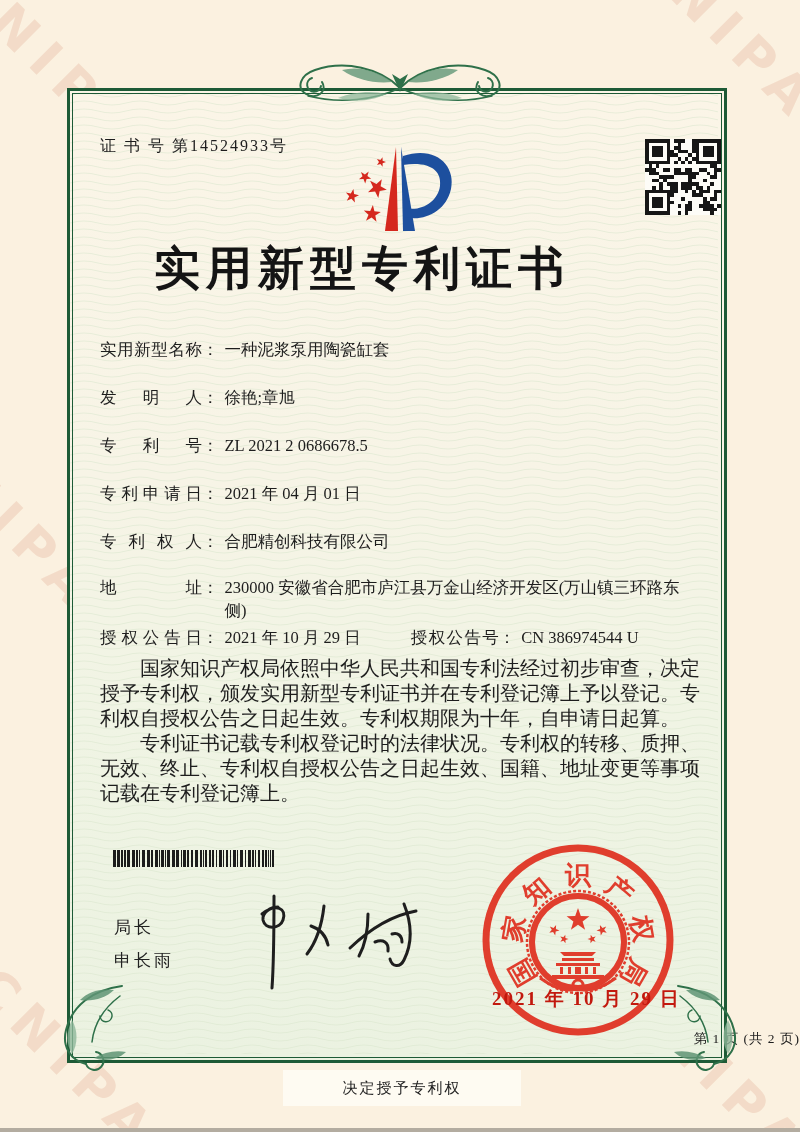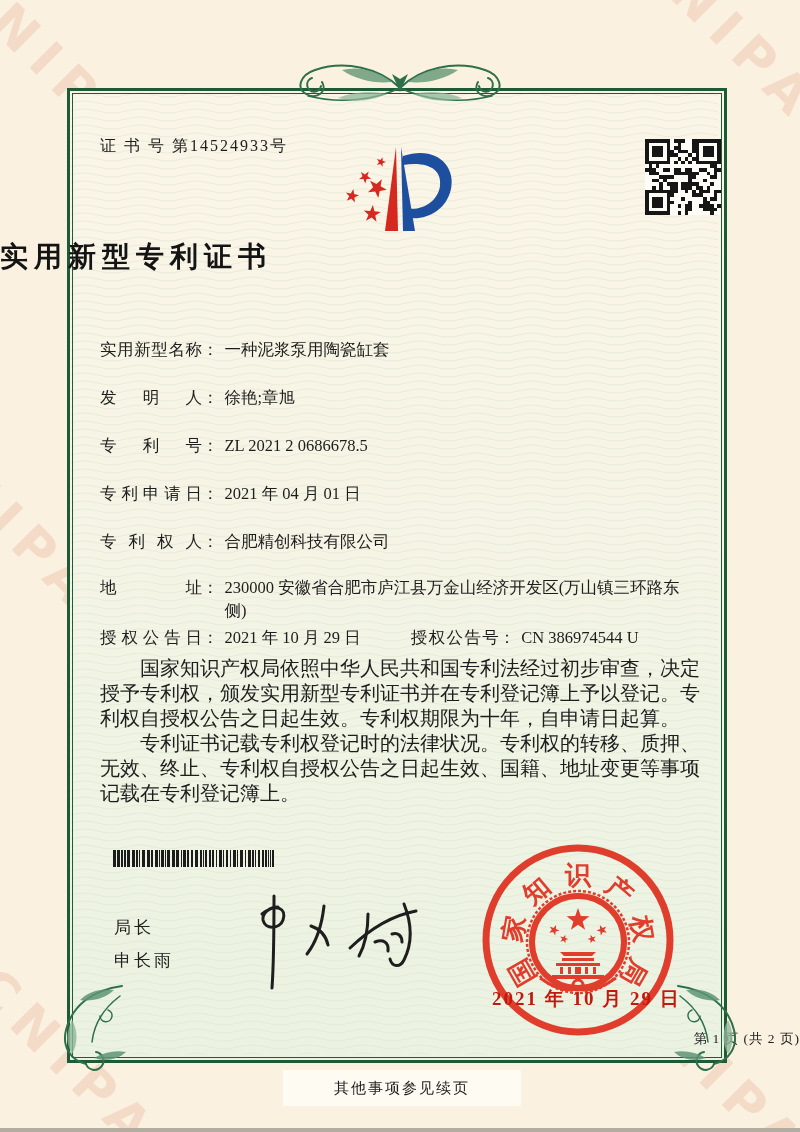--- a/index.html
+++ b/index.html
@@ -17,22 +17,22 @@
   
   .frame{position:absolute;left:67px;top:88px;width:654px;height:969px;z-index:1;
          border:3px solid #1d5a36;
          background:linear-gradient(180deg,#fbf5e7 0%,#f7f4e6 40%,#f0f4e4 65%,#ebf2e1 100%);}
   .frame::after{content:"";position:absolute;inset:2px;border:1px solid #1d5a36;pointer-events:none;}
   .waves{position:absolute;left:0;top:0;}
 
   .content{position:absolute;left:0;top:0;width:800px;height:1132px;z-index:2;}
 
   .cert-no{position:absolute;left:100px;top:136px;font-size:16px;letter-spacing:2px;}
-  .title{position:absolute;left:0;top:238px;width:724px;
-         font-size:28px;font-weight:bold;letter-spacing:6px;color:#141414;}
+  .title{position:absolute;left:0;top:238px;width:724px;text-align:center;
+         font-size:46px;font-weight:bold;letter-spacing:6px;color:#141414;}
 
   .row{position:absolute;left:100px;font-size:16.5px;line-height:23px;}
   .lab{display:inline-block;width:102px;text-align:justify;text-align-last:justify;vertical-align:top;}
   .col{display:inline-block;vertical-align:top;}
   .val{display:inline-block;vertical-align:top;margin-left:6px;}
   .val.wrap{width:476px;}
   .grant-group{display:inline-block;vertical-align:top;}
   .grant2{margin-left:46px;}
   .grant2 .lab{width:88px;}
 
@@ -719,16 +719,16 @@
         <rect x="115" y="127" width="3" height="7"></rect>
         <rect x="74" y="135" width="52" height="4"></rect>
         <circle cx="100" cy="145" r="5" fill="none" stroke="#df2f1f" stroke-width="3"></circle>
         <path d="M62,138 Q80,151 95,150" fill="none" stroke="#df2f1f" stroke-width="3"></path>
         <path d="M138,138 Q120,151 105,150" fill="none" stroke="#df2f1f" stroke-width="3"></path>
       </g>
     </svg>
     <div class="seal-date">2021 年 10 月 29 日</div>
 
     <div class="page-no">第 1 页 (共 2 页)</div>
-    <div class="note-box">其他事项参见续页</div>
+    <div class="note-box">决定授予专利权</div>
 
   </div>
 </div>
 
 </body></html>

